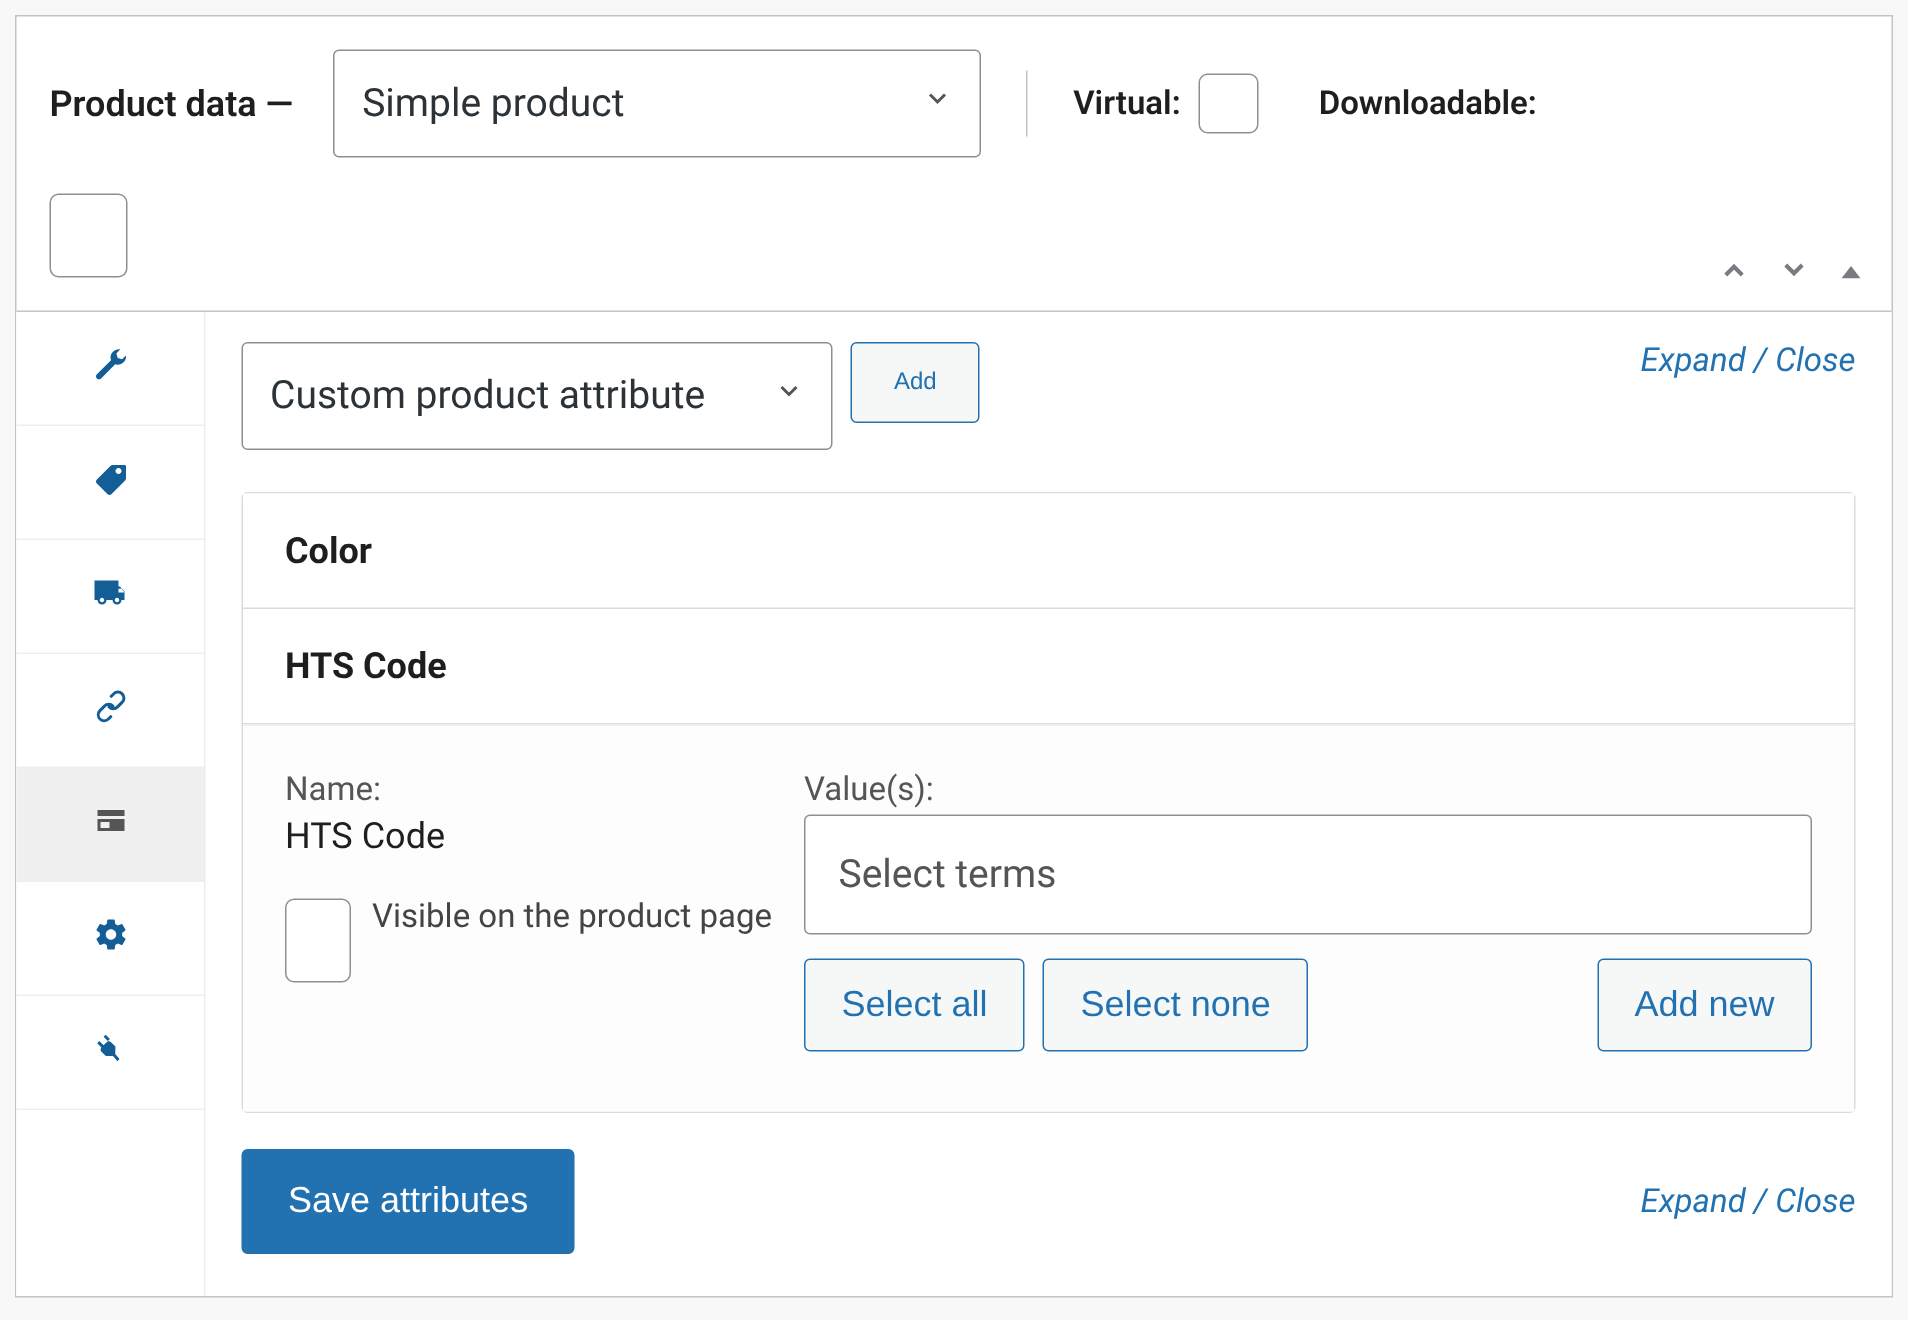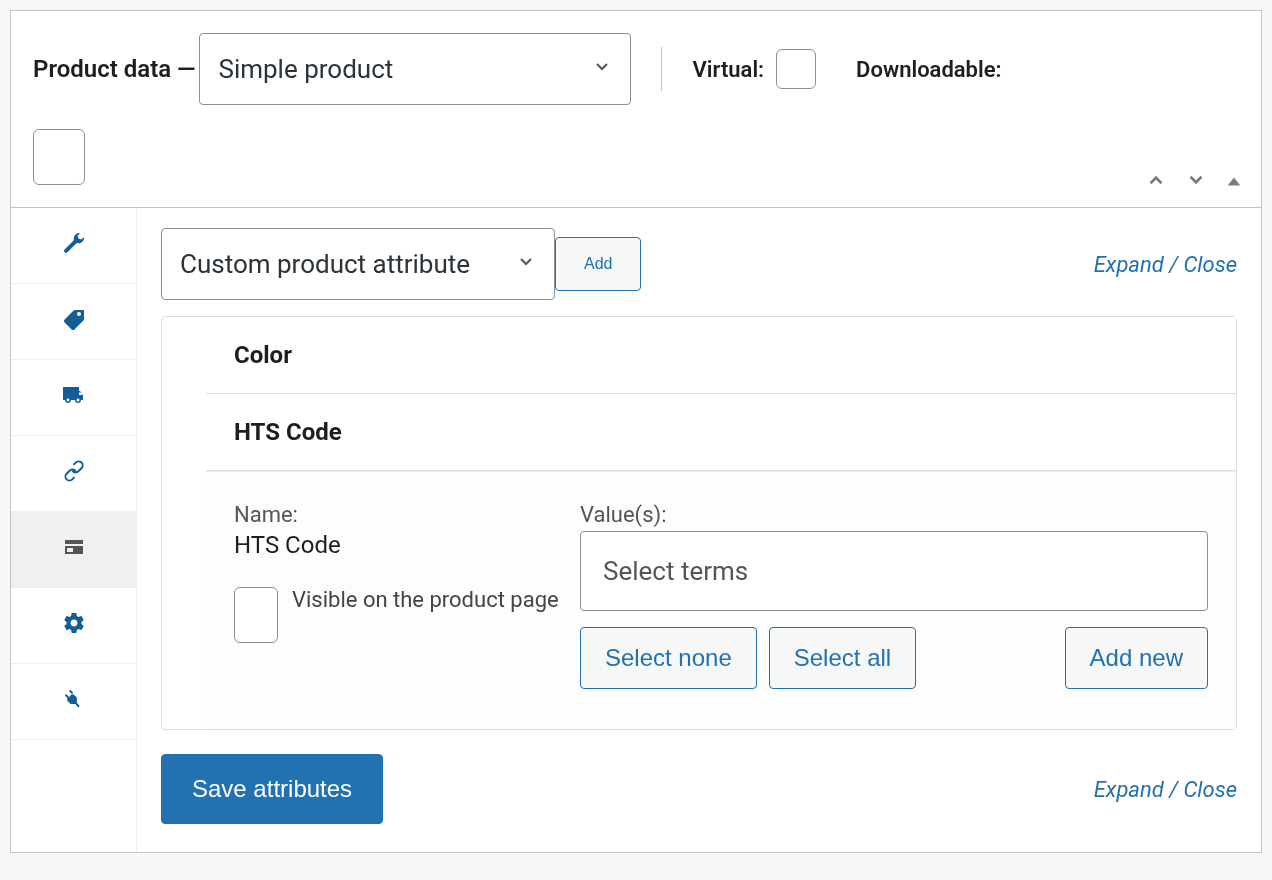--- a/index.html
+++ b/index.html
@@ -18,21 +18,21 @@
     display: flex;
     align-items: center;
     flex-wrap: wrap;
     padding: 22px 22px 22px 22px;
     border-bottom: 1px solid #c3c4c7;
     position: relative;
   }
   .pd-title {
     font-size: 24px;
     font-weight: 600;
-    margin-right: 4px;
+    margin-right: 27px;
     text-align: right;
   }
   .pd-select {
     display: flex;
     align-items: center;
     justify-content: space-between;
     border: 1px solid #8c8f94;
     border-radius: 4px;
     padding: 0 18px;
     height: 72px;
@@ -108,21 +108,22 @@
   }
   .side-tab svg { width: 24px; height: 24px; fill: #135e96; }
   .side-tab.active svg { fill: #555; }
 
   .main-panel {
     flex: 1;
     padding: 20px 24px 28px 24px;
   }
   .toolbar {
     display: flex;
-    align-items: center;
+    align-items: flex-start;
+    gap: 12px;
   }
   .attr-select {
     display: flex;
     align-items: center;
     justify-content: space-between;
     border: 1px solid #8c8f94;
     border-radius: 4px;
     padding: 0 18px;
     height: 72px;
     width: 394px;
@@ -145,25 +146,24 @@
   .expand-close {
     margin-left: auto;
     font-style: italic;
     color: #2271b1;
     font-size: 22px;
   }
   .expand-close span { cursor: pointer; }
   .expand-close .sep { color: #2271b1; }
 
   .attr-list {
-    margin-top: 16px;
+    margin-top: 28px;
     border: 1px solid #dcdcde;
     border-radius: 4px;
     background: #fff;
-    padding-left: 44px;
   }
   .attr-header {
     padding: 24px 28px;
     font-weight: 700;
     font-size: 24px;
     border-bottom: 1px solid #dcdcde;
     background: #fff;
   }
   .attr-body {
     background: #fdfdfd;
@@ -338,22 +338,22 @@
               <div class="hdr-check"></div>
               <span>Visible on the product page</span>
             </div>
           </div>
           <div class="col-right">
             <div class="lbl">Value(s):</div>
             <div class="select-terms">
               <span>Select terms</span>
             </div>
             <div class="btn-row">
+              <button class="btn small">Select all</button>
               <button class="btn small">Select none</button>
-              <button class="btn small">Select all</button>
               <button class="btn small right">Add new</button>
             </div>
           </div>
         </div>
       </div>
 
       <div class="footer">
         <button class="btn blue">Save attributes</button>
         <div class="expand-close">
           <span>Expand</span>

